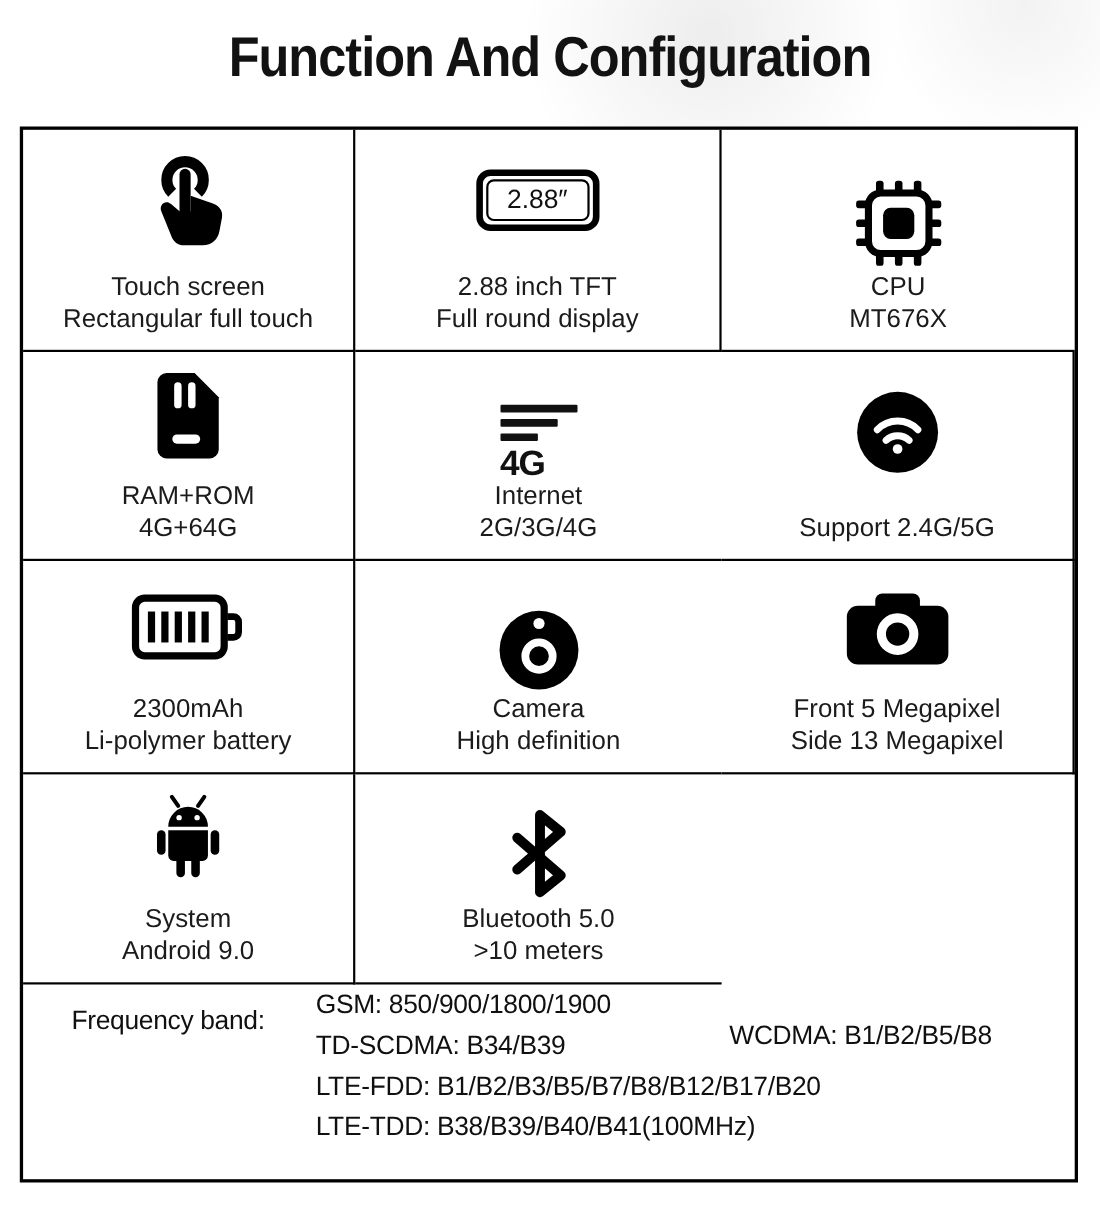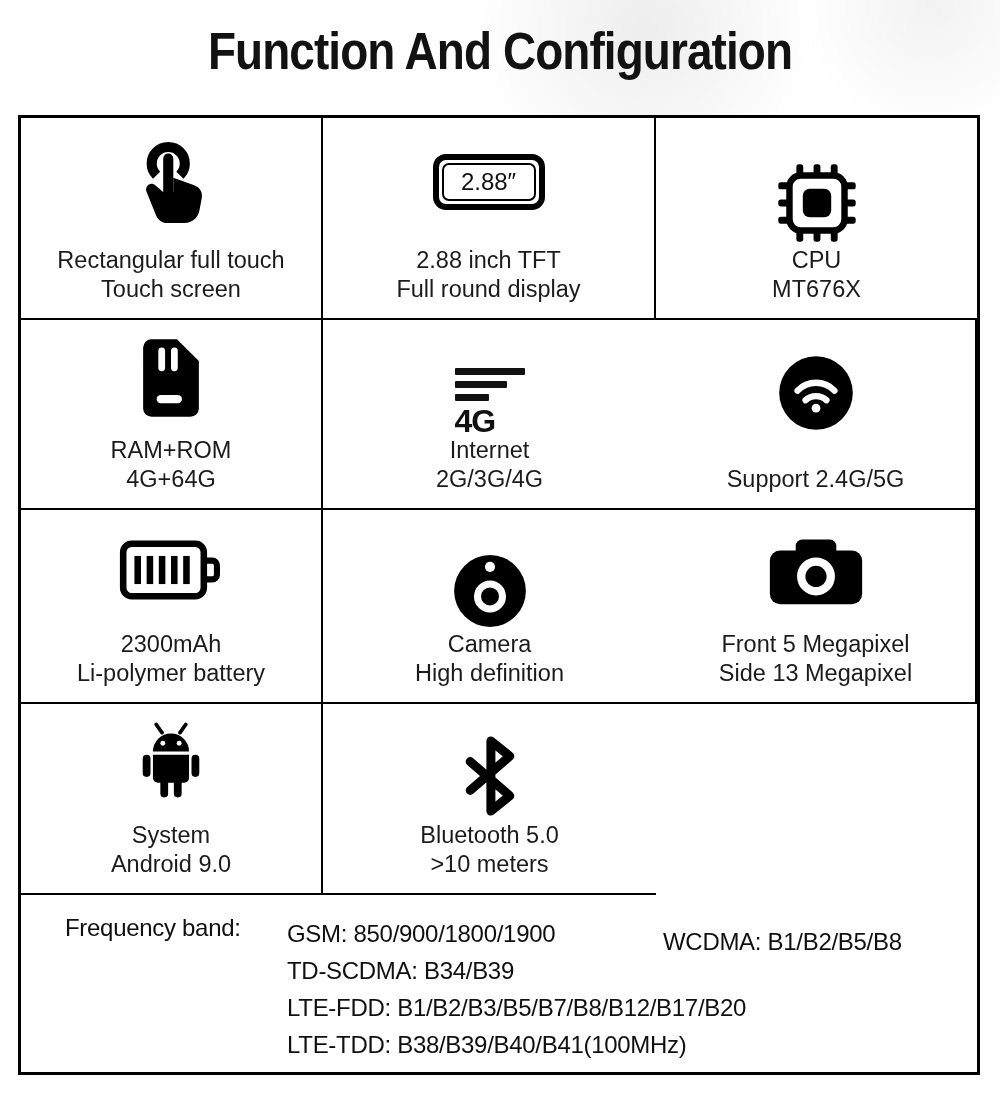--- a/index.html
+++ b/index.html
@@ -43,21 +43,21 @@
   }
   .screen-size { font-size:24px; color:#111; }
 
   
   .g4 { display:inline-block; }
   .g4 .bar { background:#111; height:7px; border-radius:1px; margin-bottom:6px; }
   .g4 .b1 { width:70px; } .g4 .b2 { width:52px; } .g4 .b3 { width:34px; }
   .g4 .g4text { font-size:32px; font-weight:800; line-height:0.9; letter-spacing:-1px; color:#111; }
 
   
-  .freq { position:relative; height:177px; padding-top:20px; font-size:24px; letter-spacing:-0.3px; color:#101010; }
+  .freq { position:relative; height:177px; padding-top:0; font-size:24px; letter-spacing:-0.3px; color:#101010; }
   .freq-label { position:absolute; left:44px; top:14px; line-height:37px; }
   .freq-wcdma { position:absolute; left:642px; top:28px; line-height:37px; }
   .freq-line { margin-left:266px; line-height:37px; white-space:nowrap; }
 </style>
 </head>
 <body>
 
 <div class="page">
 
   <div class="title">Function And Configuration</div>
@@ -67,22 +67,22 @@
 
       <div class="cell">
         <div class="icon-box">
           <svg width="92" height="92" viewBox="0 0 100 100">
             <path d="M34.3 42.7 A18 18 0 1 1 59.7 42.7" fill="none" stroke="#000" stroke-width="11"></path>
             <path d="M41.5 61 L33.5 54 C28 49 21 54 23.5 61 L33.5 85.5 C35.5 91 40 94.5 46 94.5 L64.5 94.5 C73.5 94.5 79.5 89 81 80.5 L83.5 67 C84.5 60.5 81 55.5 74.5 53.2 L52.5 45.5 L52.5 61 Z" fill="#000"></path>
             <rect x="41.5" y="19" width="11" height="47" rx="5.5" fill="#000"></rect>
           </svg>
         </div>
         <div class="cell-text">
+          <div>Touch screen</div>
           <div>Rectangular full touch</div>
-          <div>Touch screen</div>
         </div>
       </div>
 
       <div class="cell">
         <div class="icon-box">
           <div class="screen-outer">
             <div class="screen-inner">
               <span class="screen-size">2.88″</span>
             </div>
           </div>

